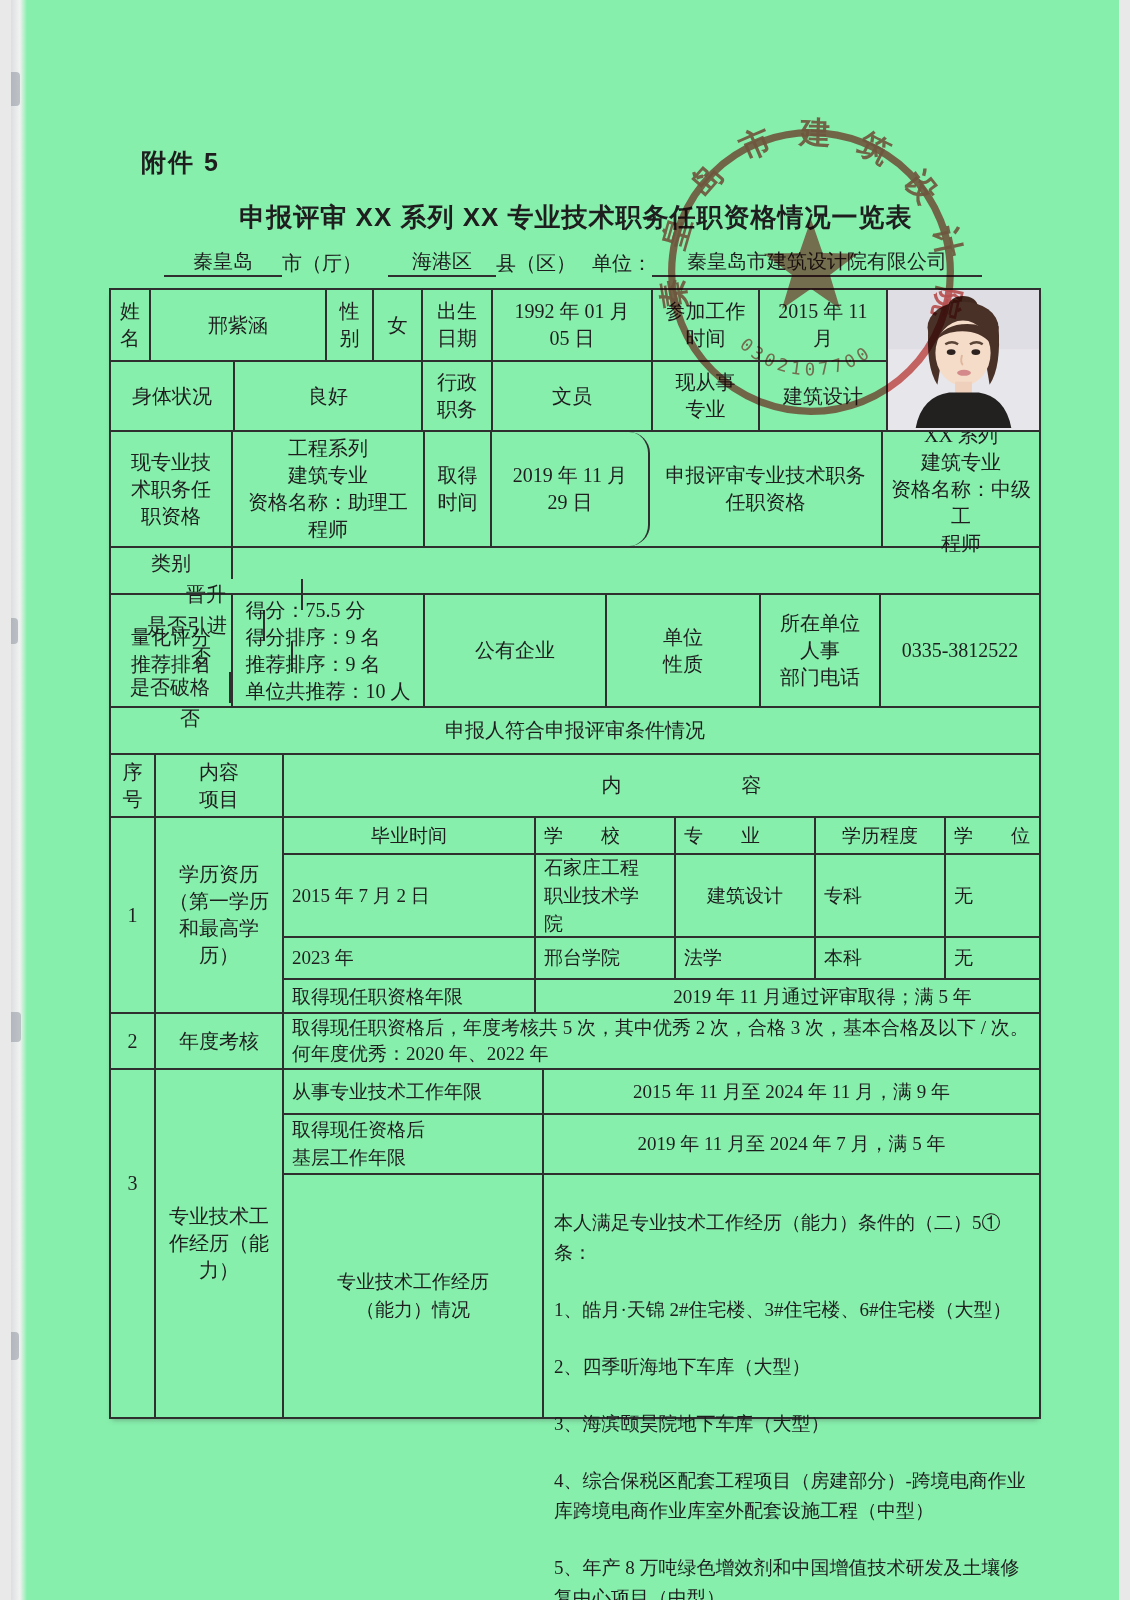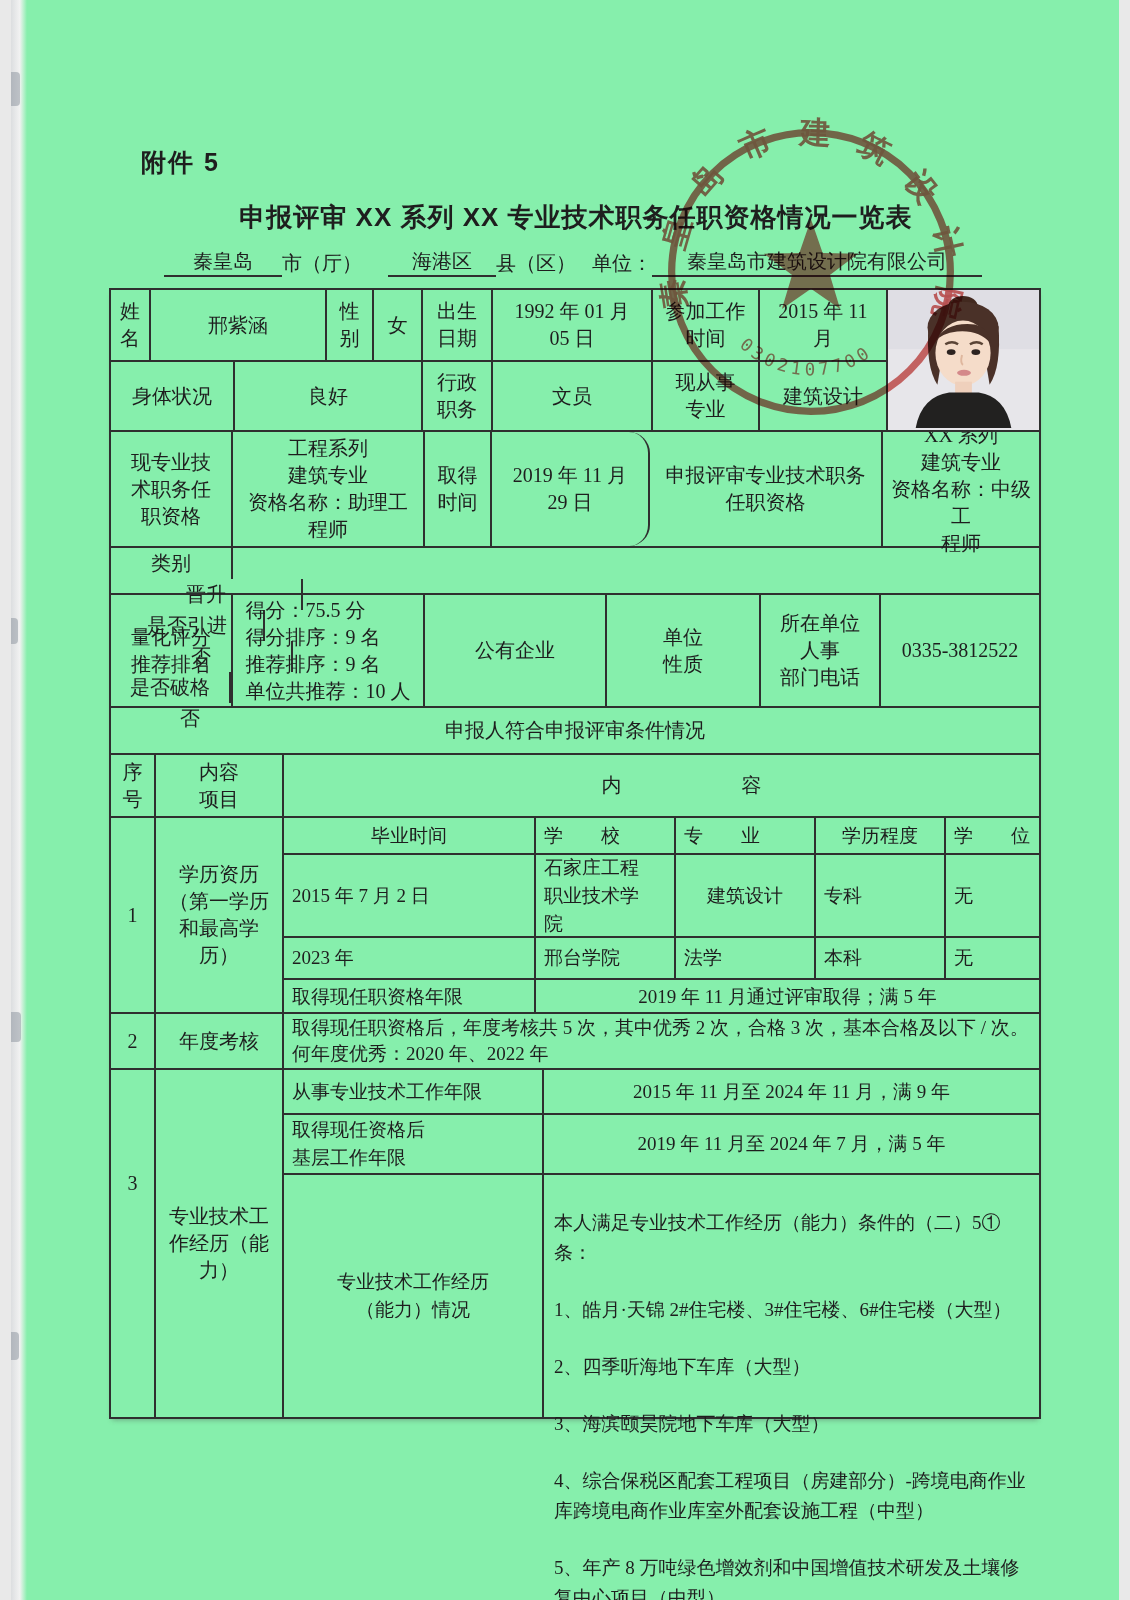--- a/index.html
+++ b/index.html
@@ -192,21 +192,21 @@
           <div class="c sm lft" style="width:130px;">专科</div>
           <div class="c sm lft" style="width:93px;border-right:none;">无</div>
         </div>
         <div class="sr" style="height:42px;">
           <div class="c sm lft" style="width:252px;">2023 年</div>
           <div class="c sm lft" style="width:140px;">邢台学院</div>
           <div class="c sm lft" style="width:140px;">法学</div>
           <div class="c sm lft" style="width:130px;">本科</div>
           <div class="c sm lft" style="width:93px;border-right:none;">无</div>
         </div>
-        <div class="sr" style="height:34px;">
+        <div class="sr" style="height:34px;gap:35px;">
           <div class="c sm lft" style="width:252px;">取得现任职资格年限</div>
           <div class="c sm" style="width:503px;border-right:none;">2019 年 11 月通过评审取得；满 5 年</div>
         </div>
       </div>
     </div>
 
     <div class="r" style="height:56px;">
       <div class="c" style="width:45px;">2</div>
       <div class="c" style="width:128px;">年度考核</div>
       <div class="c sm lft" style="width:755px;border-right:none;line-height:26px;">取得现任职资格后，年度考核共 5 次，其中优秀 2 次，合格 3 次，基本合格及以下 / 次。何年度优秀：2020 年、2022 年</div>

